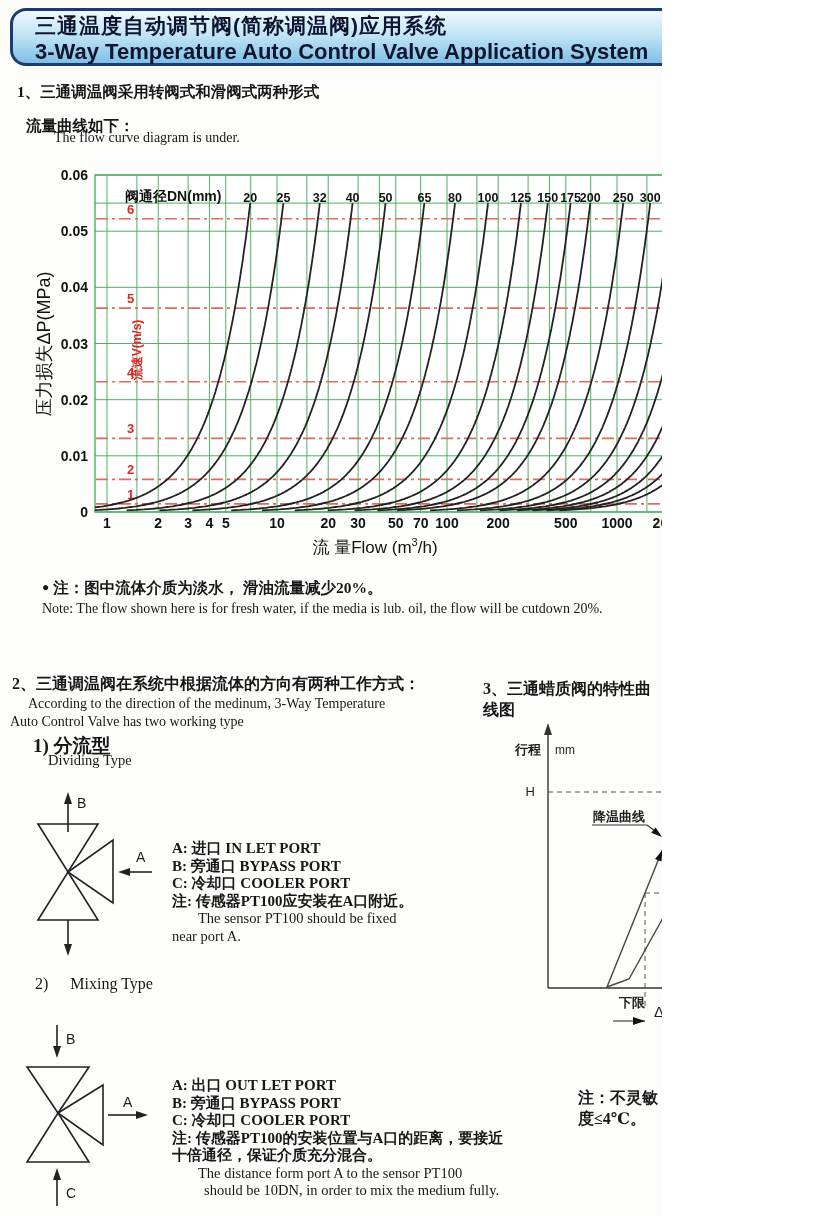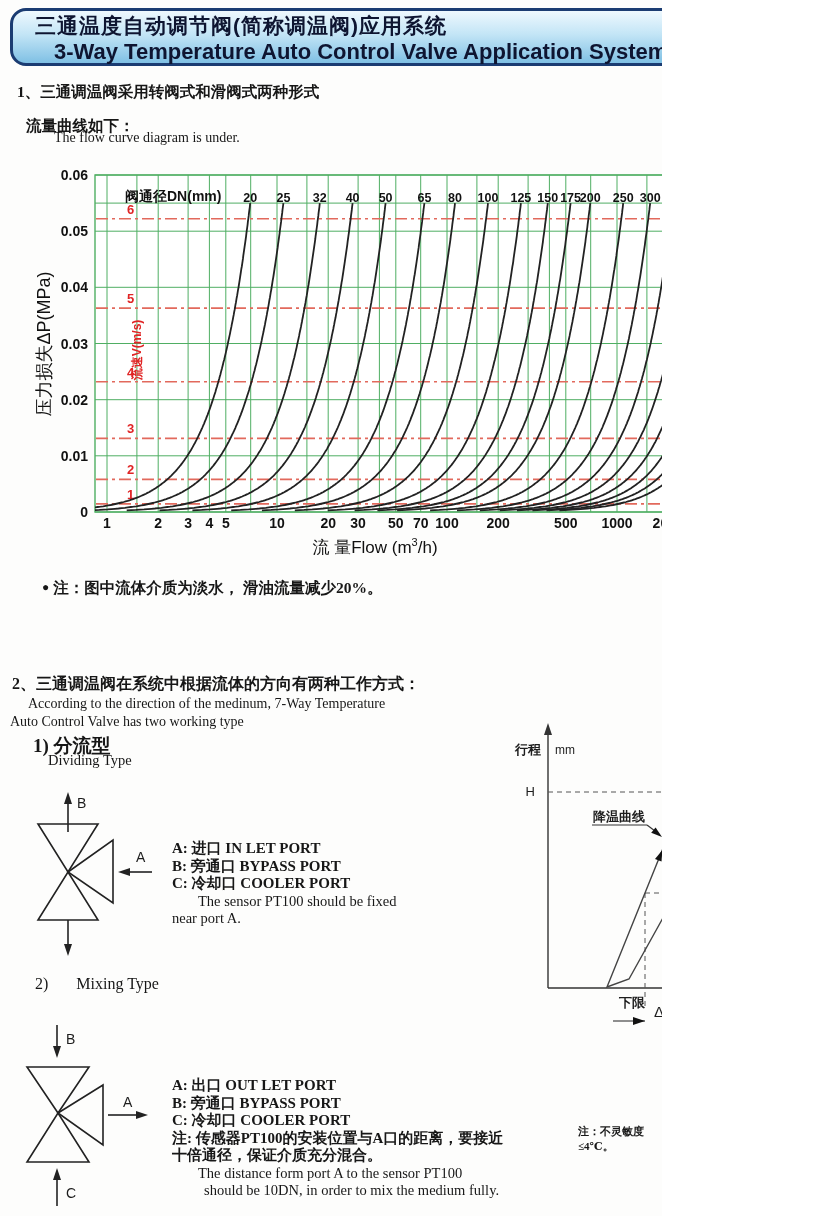--- a/index.html
+++ b/index.html
@@ -4,21 +4,21 @@
 <style>
   html,body{margin:0;padding:0;background:#ffffff;}
   .page{position:relative;width:662px;height:1216px;background:#fdfdfc;overflow:hidden;
         font-family:"Liberation Serif","DejaVu Serif",serif;color:#171717;}
   .abs{position:absolute;}
   
   .hdr{left:10px;top:8px;width:796px;height:50px;border:3px solid #1b3c72;border-radius:16px;
        background:linear-gradient(180deg,#eef8fe 0%,#c3e5f6 45%,#7fc0e4 100%);
        padding:2px 0 0 22px;font-family:"Liberation Sans","DejaVu Sans",sans-serif;}
   .hdr .t-zh{font-size:21px;font-weight:bold;line-height:26px;color:#0e1531;letter-spacing:1px;}
-  .hdr .t-en{font-size:22px;font-weight:bold;line-height:25px;color:#0e1531;margin-left:19px;}
+  .hdr .t-en{font-size:22px;font-weight:bold;line-height:25px;color:#0e1531;}
   .zh{font-weight:600;}
   .s1{font-size:15.5px;margin-top:9px;}
   .en{font-weight:400;font-size:14px;}
   .plist div{line-height:17.5px;font-size:15px;}
   .plist .zh-n{font-weight:600;}
   .plist .ind{padding-left:26px;}
   svg text{font-family:"Liberation Sans","DejaVu Sans",sans-serif;}
   .dgm text{fill:#1d1d1d;}
 </style>
 </head>
@@ -170,27 +170,29 @@
           <text x="749.3" y="363" text-anchor="middle">6000</text>
         </g>
         <text x="50" y="179" font-size="18" fill="#111" text-anchor="middle" transform="rotate(-90 50 179)">压力损失ΔP(MPa)</text>
         <text x="375" y="388" font-size="17" fill="#111" text-anchor="middle">流 量Flow (m<tspan dy="-7" font-size="11">3</tspan><tspan dy="7">/h)</tspan></text>
       </svg></div>
 
   <div class="abs" style="left:42px;top:578px;font-size:15.5px;font-family:Liberation Serif, serif;">
     <span style="font-size:12px;vertical-align:2px;">●</span>
     <span class="zh">注：图中流体介质为淡水， 滑油流量减少20%。</span>
   </div>
+  <div class="abs en" style="left:42px;top:601px;">Note: The flow shown here is for fresh water, if the media is lub. oil, the flow will be cutdown 20%.</div>
 
   <div class="abs zh" style="left:12px;top:674px;font-size:16px;">2、三通调温阀在系统中根据流体的方向有两种工作方式：</div>
-  <div class="abs en" style="left:28px;top:696px;">According to the direction of the medinum, 7-Way Temperature</div>
+  <div class="abs en" style="left:28px;top:696px;">According to the direction of the medinum, 3-Way Temperature</div>
   <div class="abs en" style="left:10px;top:714px;">Auto Control Valve has two working type</div>
   <div class="abs zh" style="left:33px;top:733px;font-size:19px;">1) 分流型</div>
   <div class="abs en" style="left:48px;top:752px;font-size:14.5px;">Dividing Type</div>
 
+  <div class="abs zh" style="left:483px;top:679px;font-size:16px;">3、三通蜡质阀的特性曲线图</div>
 
   <svg class="abs dgm" style="left:20px;top:780px;" width="180" height="190" viewBox="0 0 180 190">
     <g stroke="#222" stroke-width="1.6" fill="none">
       <path d="M18,44 L78,44 L48,92 Z M18,140 L78,140 L48,92 Z"></path>
       <path d="M48,92 L93,60 L93,123 Z"></path>
       <line x1="48" y1="52" x2="48" y2="20"></line>
       <line x1="132" y1="92" x2="104" y2="92"></line>
       <line x1="48" y1="140" x2="48" y2="168"></line>
     </g>
     <g fill="#222" stroke="none">
@@ -199,27 +201,28 @@
       <polygon points="48,176 44,164 52,164"></polygon>
     </g>
     <text x="57" y="28" font-size="14">B</text>
     <text x="116" y="82" font-size="14">A</text>
   </svg>
 
   <div class="abs plist" style="left:172px;top:840px;">
     <div class="zh-n">A: 进口 IN LET PORT</div>
     <div class="zh-n">B: 旁通口 BYPASS PORT</div>
     <div class="zh-n">C: 冷却口 COOLER PORT</div>
+    <div class="zh-n">注: 传感器PT100应安装在A口附近。</div>
     <div class="ind" style="font-size:14.5px;font-weight:400;">The sensor PT100 should be fixed</div>
     <div style="font-size:14.5px;font-weight:400;">near port A.</div>
   </div>
 
   <div class="abs" style="left:35px;top:975px;font-size:16px;">
     <span>2)</span>
-    <span style="margin-left:24px;">Mixing Type</span>
+    <span style="margin-left:18px;">Mixing Type</span>
   </div>
 
   <svg class="abs dgm" style="left:20px;top:1010px;" width="180" height="215" viewBox="0 0 180 215">
     <g stroke="#222" stroke-width="1.6" fill="none">
       <path d="M7,57 L69,57 L38,103 Z M7,152 L69,152 L38,103 Z"></path>
       <path d="M38,103 L83,75 L83,135 Z"></path>
       <line x1="37" y1="15" x2="37" y2="40"></line>
       <line x1="88" y1="105" x2="120" y2="105"></line>
       <line x1="37" y1="196" x2="37" y2="166"></line>
     </g>
@@ -292,15 +295,15 @@
     <text x="108" y="103" font-size="13" font-weight="600">降温曲线</text>
     <text x="250" y="121" font-size="13" font-weight="600">升温曲线</text>
     <text x="215" y="150" font-size="13" font-weight="600">测温点</text>
     <text x="147" y="289" font-size="13" font-weight="600" text-anchor="middle">下限</text>
     <text x="242" y="289" font-size="13" font-weight="600" text-anchor="middle">上限</text>
     <text x="176" y="299" font-size="15" text-anchor="middle">Δt</text>
     <text x="224" y="299" font-size="13" font-weight="600" text-anchor="middle">不灵敏度</text>
     <text x="295" y="292" font-size="13" font-weight="600" text-anchor="middle">温度℃</text>
   </svg>
 
-  <div class="abs zh" style="left:578px;top:1124px;font-size:11px;">注：不灵敏度≤4℃。</div>
+  <div class="abs zh" style="left:578px;top:1088px;font-size:16px;">注：不灵敏度≤4℃。</div>
 
 </div>
 
 </body></html>

